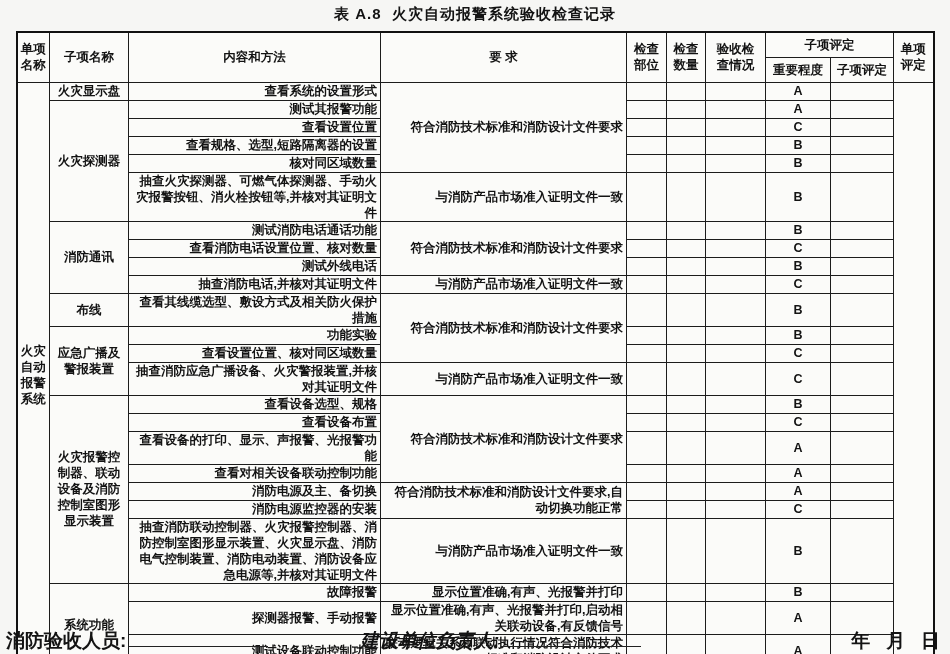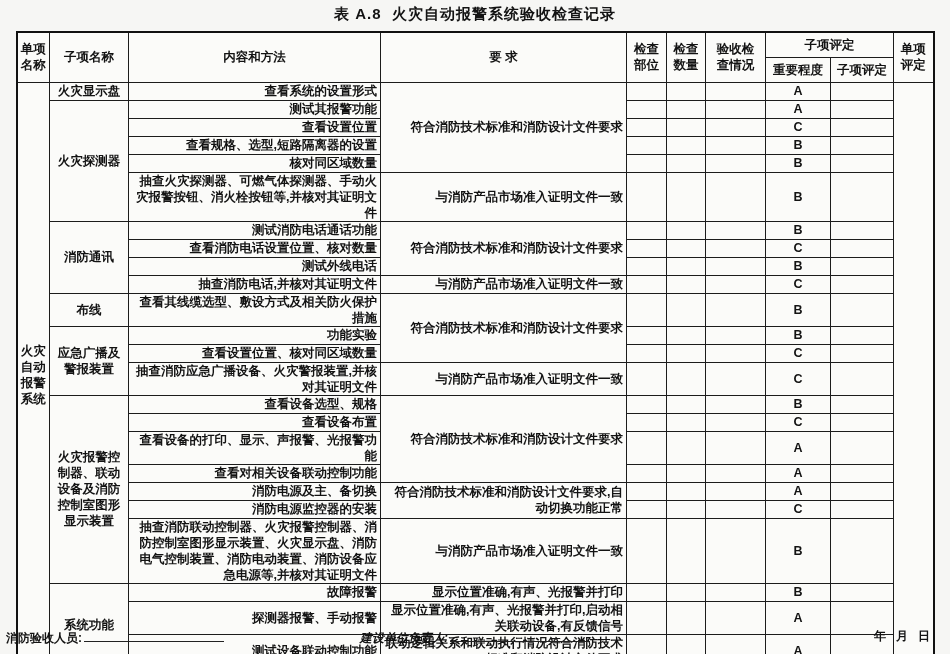--- a/index.html
+++ b/index.html
@@ -39,26 +39,26 @@
   th{white-space:pre-line;text-align:center;padding:2px 1px;}
   td.c-center{text-align:center;white-space:pre-line;}
   td.c-left{text-align:right;}
   td.c-item{text-align:center;white-space:pre-line;font-size:13px;line-height:1.5;}
   tr.body-row{height:18px;}
   .footer-row{
     position:absolute;
     left:0;right:0;
     bottom:6px;
     height:20px;
-    font-size:12px;
+    font-size:19px;
     font-weight:700;
   }
   .sig-left{position:absolute;left:6px;top:0;}
   .sig-mid{position:absolute;left:360px;top:0;font-style:italic;}
-  .sig-date{position:absolute;right:20px;top:0;white-space:pre;}
+  .sig-date{position:absolute;right:10px;top:0;white-space:pre;}
   .sig-line{
     display:inline-block;
     width:140px;
     border-bottom:1.5px solid #222;
     height:13px;
     margin-left:2px;
   }
 </style>
 </head>
 <body>

